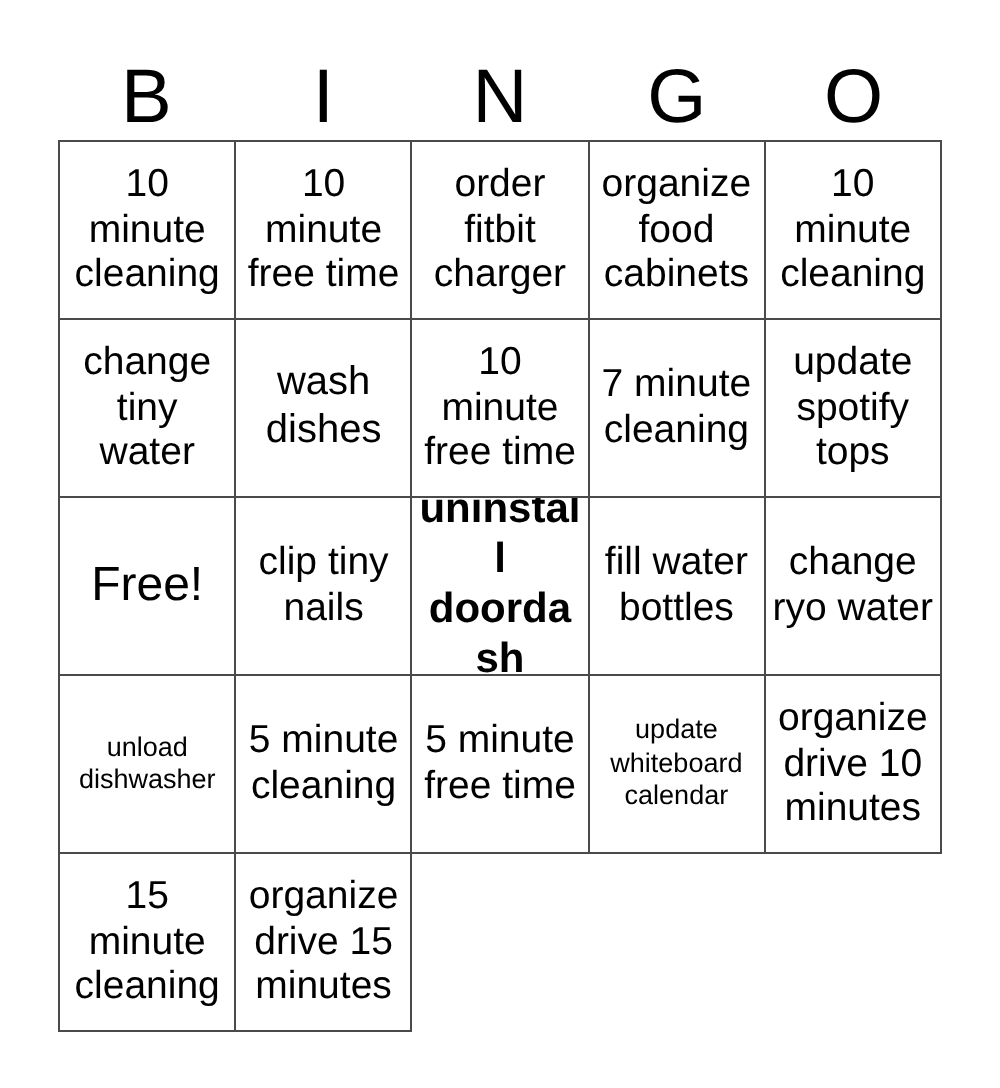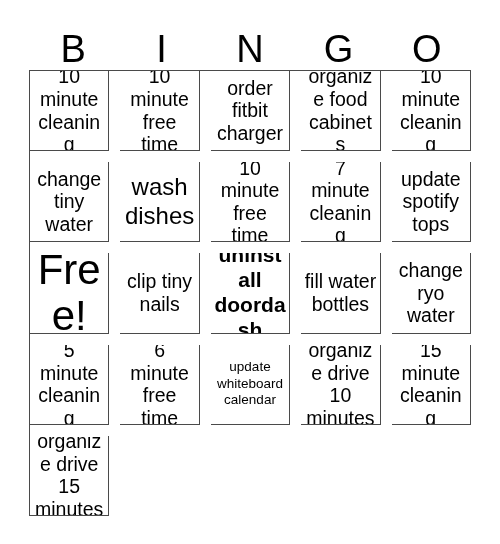--- a/index.html
+++ b/index.html
@@ -52,21 +52,20 @@
     top: 70px;
     width: 442px;
     height: 446px;
     display: grid;
     grid-template-columns: repeat(5, 1fr);
     grid-template-rows: repeat(5, 1fr);
     border-top: 1px solid #4a4a4a;
     border-left: 1px solid #4a4a4a;
     box-sizing: border-box;
     background: #ffffff;
-    gap: 11px;
   }
 
   .cell {
     border-right: 1px solid #4a4a4a;
     border-bottom: 1px solid #4a4a4a;
     box-sizing: border-box;
     display: flex;
     align-items: center;
     justify-content: center;
     text-align: center;
@@ -79,22 +78,22 @@
     display: block;
     width: 100%;
     line-height: 1.14;
     word-wrap: break-word;
   }
 
   
   .fs-xs .cell-text { font-size: 13.5px; line-height: 1.22; }
   .fs-sm .cell-text { font-size: 21px;   line-height: 1.18; font-weight: bold; }
   .fs-md .cell-text { font-size: 19.5px; line-height: 1.16; }
-  .fs-lg .cell-text { font-size: 24px;   line-height: 1.18; }
-  .fs-xl .cell-text { font-size: 42px;   line-height: 1.1; }
+  .fs-lg .cell-text { font-size: 20px;   line-height: 1.18; }
+  .fs-xl .cell-text { font-size: 24px;   line-height: 1.1; }
 </style>
 </head>
 <body>
 
 <div class="card">
 
   <div class="header-row">
     <div class="header-cell">B</div>
     <div class="header-cell">I</div>
     <div class="header-cell">N</div>
@@ -141,25 +140,28 @@
       </div>
       <div class="cell fs-sm">
         <span class="cell-text">uninstall doordash</span>
       </div>
       <div class="cell fs-md">
         <span class="cell-text">fill water bottles</span>
       </div>
       <div class="cell fs-md">
         <span class="cell-text">change ryo water</span>
       </div>
+      <div class="cell fs-xs">
+        <span class="cell-text">unload dishwasher</span>
+      </div>
       <div class="cell fs-md">
         <span class="cell-text">5 minute cleaning</span>
       </div>
       <div class="cell fs-md">
-        <span class="cell-text">6 minute free time</span>
+        <span class="cell-text">5 minute free time</span>
       </div>
       <div class="cell fs-xs">
         <span class="cell-text">update whiteboard calendar</span>
       </div>
       <div class="cell fs-md">
         <span class="cell-text">organize drive 10 minutes</span>
       </div>
       <div class="cell fs-md">
         <span class="cell-text">15 minute cleaning</span>
       </div>

